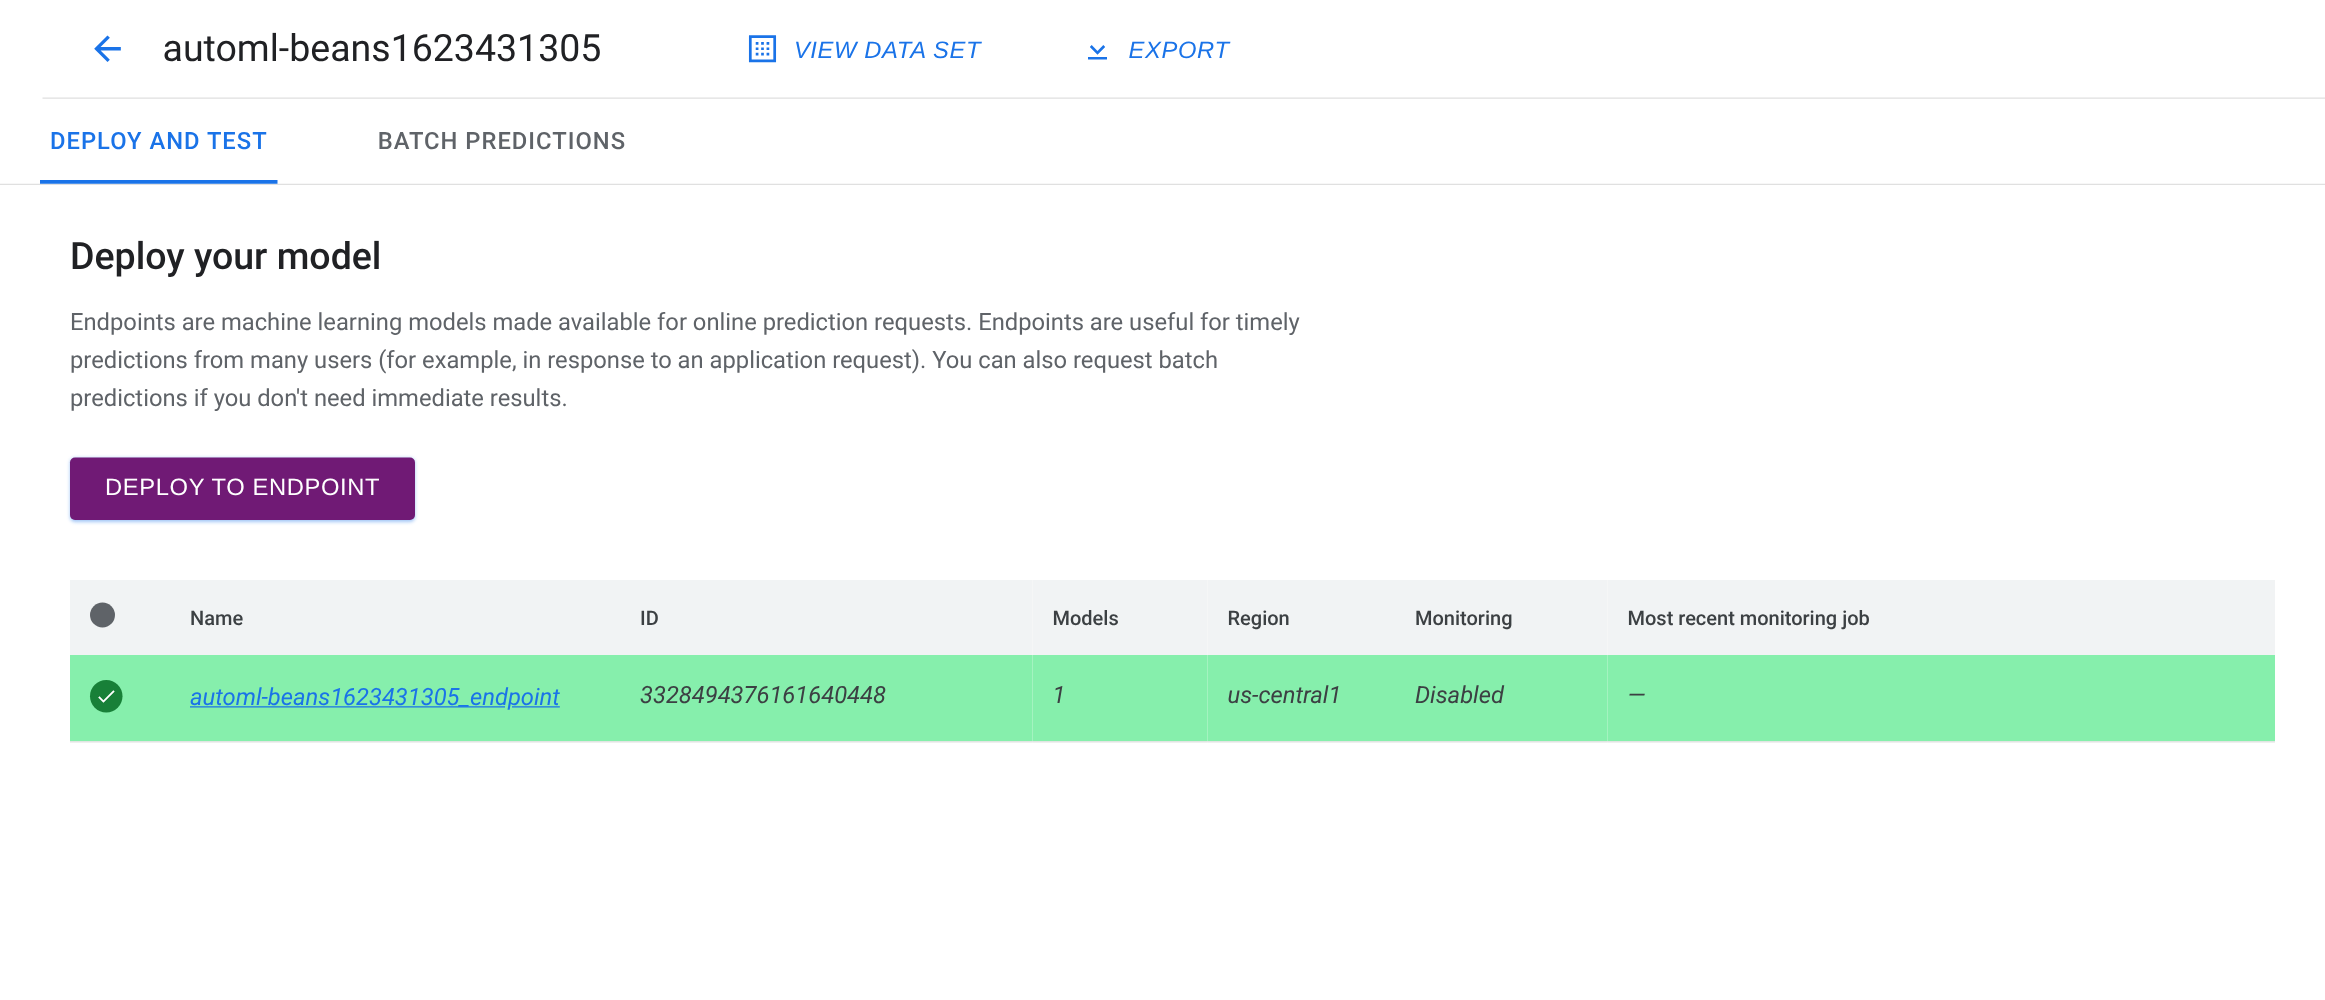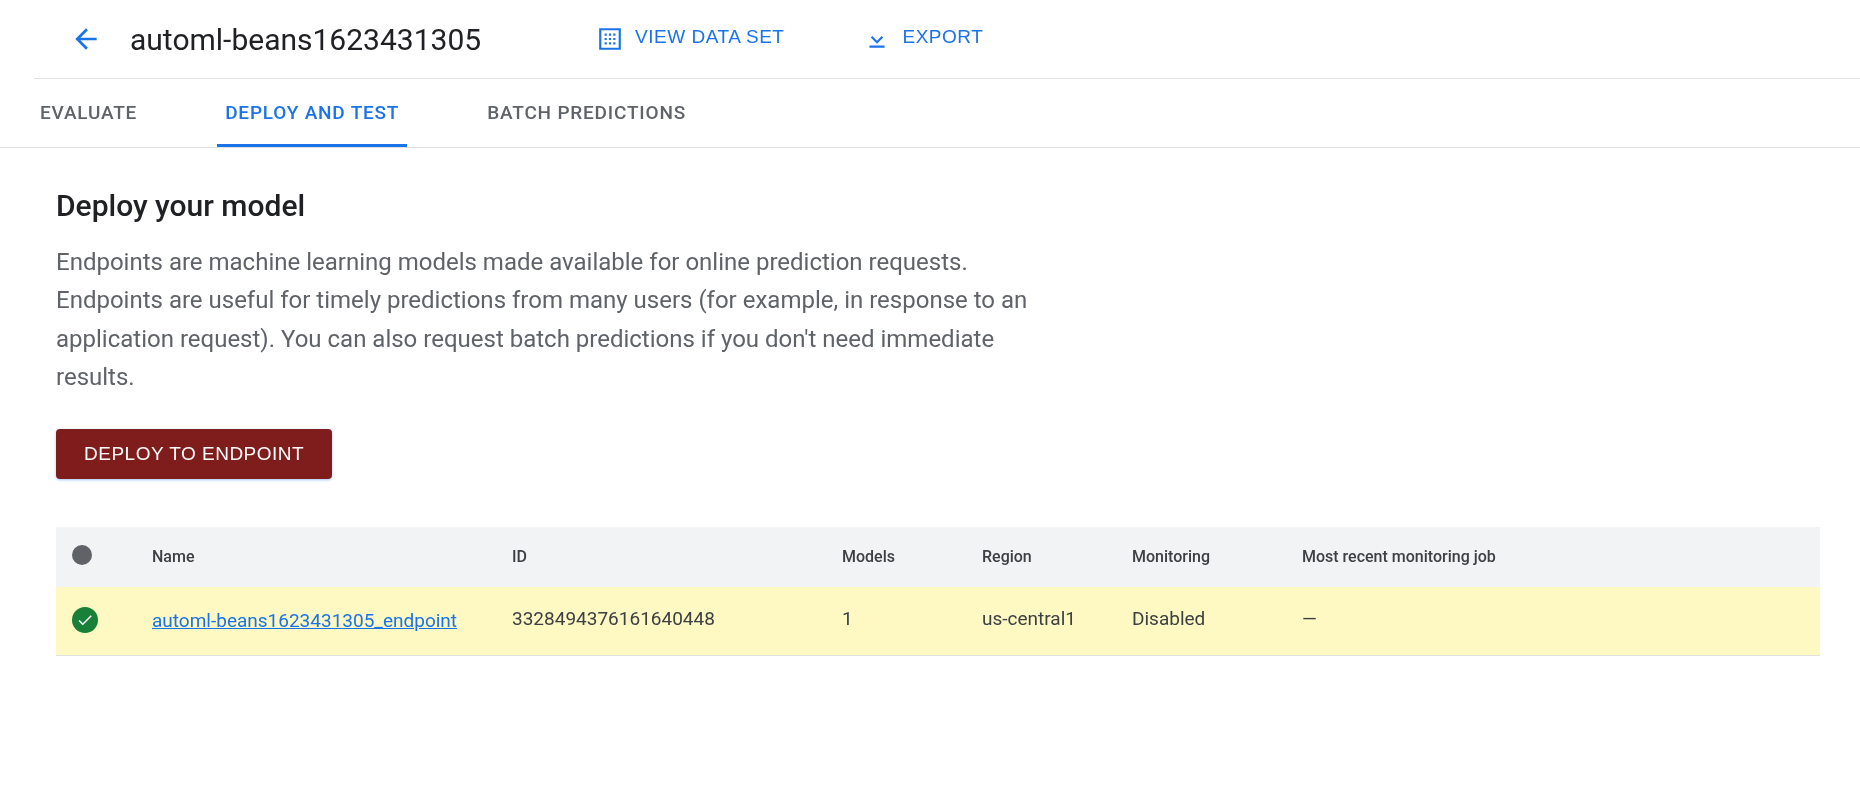--- a/index.html
+++ b/index.html
@@ -26,30 +26,31 @@
   .back-arrow svg { width: 32px; height: 32px; }
   .page-title {
     font-size: 30px;
     font-weight: 400;
     color: #202124;
     flex: 0 0 auto;
     margin-right: 80px;
   }
   .action-btn {
     display: inline-flex;
-    align-items: flex-start;
+    align-items: flex-end;
     gap: 12px;
     color: #1a73e8;
     font-size: 19px;
     font-weight: 500;
     letter-spacing: 0.5px;
     cursor: pointer;
     padding: 8px 12px;
     background: none;
     border: none;
+    font-style: italic;
   }
   .action-btn svg { width: 26px; height: 26px; }
   .tabs {
     display: flex;
     border-bottom: 1px solid #e0e0e0;
     padding-left: 32px;
     gap: 72px;
   }
   .tab {
     padding: 22px 8px 20px 8px;
@@ -67,28 +68,28 @@
   .content {
     padding: 40px 40px 40px 56px;
   }
   .section-title {
     font-size: 30px;
     font-weight: 500;
     color: #202124;
     margin-bottom: 20px;
   }
   .section-desc {
-    font-size: 24px;
+    font-size: 19px;
     line-height: 1.6;
     color: #5f6368;
     max-width: 1000px;
     margin-bottom: 32px;
   }
   .deploy-btn {
-    background: #7f1d1d;
+    background: #701a75;
     color: #fff;
     border: none;
     border-radius: 4px;
     padding: 14px 28px;
     font-size: 19px;
     font-weight: 500;
     letter-spacing: 0.5px;
     cursor: pointer;
     box-shadow: 0 1px 3px rgba(26, 115, 232, 0.4);
   }
@@ -104,22 +105,23 @@
   }
   th {
     text-align: left;
     font-size: 16px;
     font-weight: 500;
     color: #3c4043;
     padding: 18px 16px;
   }
   th.status-col { width: 80px; }
   tbody tr {
-    background: #fef9c3;
+    background: #86efac;
     border-bottom: 1px solid #e0e0e0;
+    font-style: italic;
   }
   td {
     padding: 20px 16px;
     font-size: 19px;
     color: #3c4043;
     vertical-align: top;
   }
   .status-dot-header {
     width: 20px; height: 20px;
     border-radius: 50%;
@@ -167,21 +169,20 @@
 
   <button class="action-btn" style="margin-left:32px;">
     <svg viewBox="0 0 24 24">
         <path fill="currentColor" d="M12 3v10.59l4.3-4.3 1.4 1.42L12 16.41l-5.7-5.7 1.4-1.42 4.3 4.3V3h2zM5 18h14v2H5v-2z"></path>
       </svg>
     <span>EXPORT</span>
   </button>
 </div>
 
 <div class="tabs">
-  <div class="tab">EVALUATE</div>
   <div class="tab active">DEPLOY AND TEST</div>
   <div class="tab">BATCH PREDICTIONS</div>
 </div>
 
 <div class="content">
   <h2 class="section-title">Deploy your model</h2>
   <p class="section-desc">Endpoints are machine learning models made available for online prediction requests. Endpoints are useful for timely predictions from many users (for example, in response to an application request). You can also request batch predictions if you don't need immediate results.</p>
   <button class="deploy-btn">DEPLOY TO ENDPOINT</button>
 
   <div class="table-wrap">

